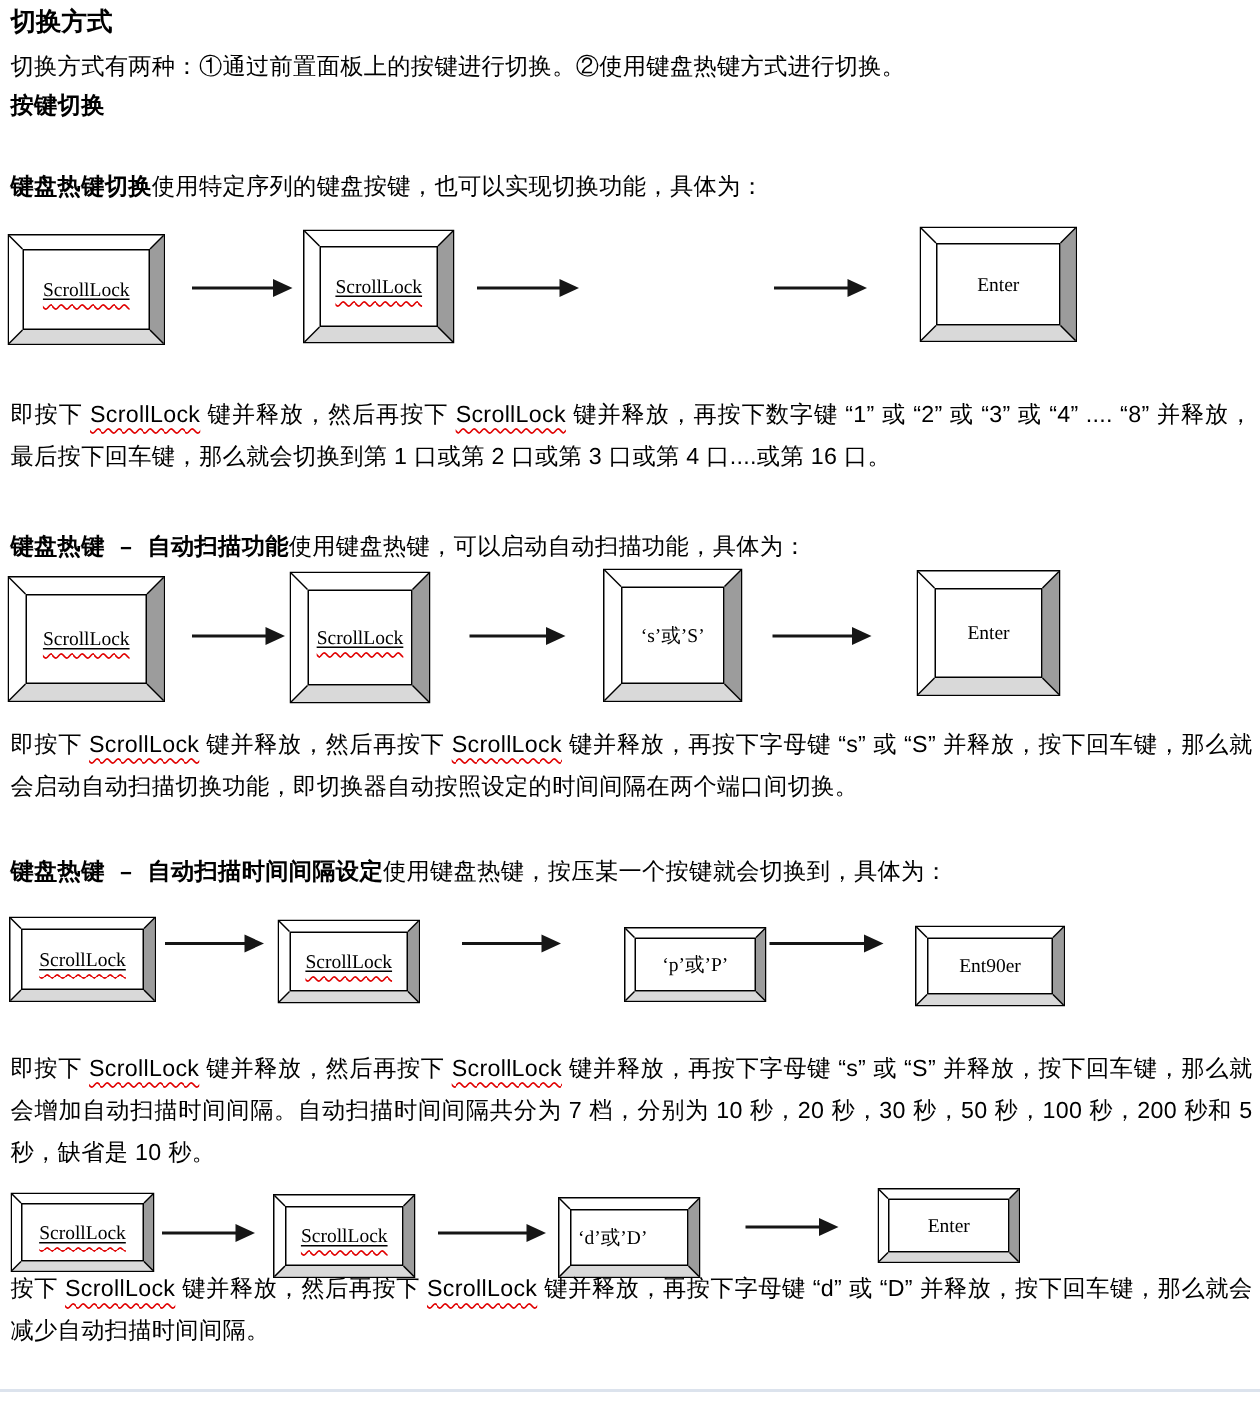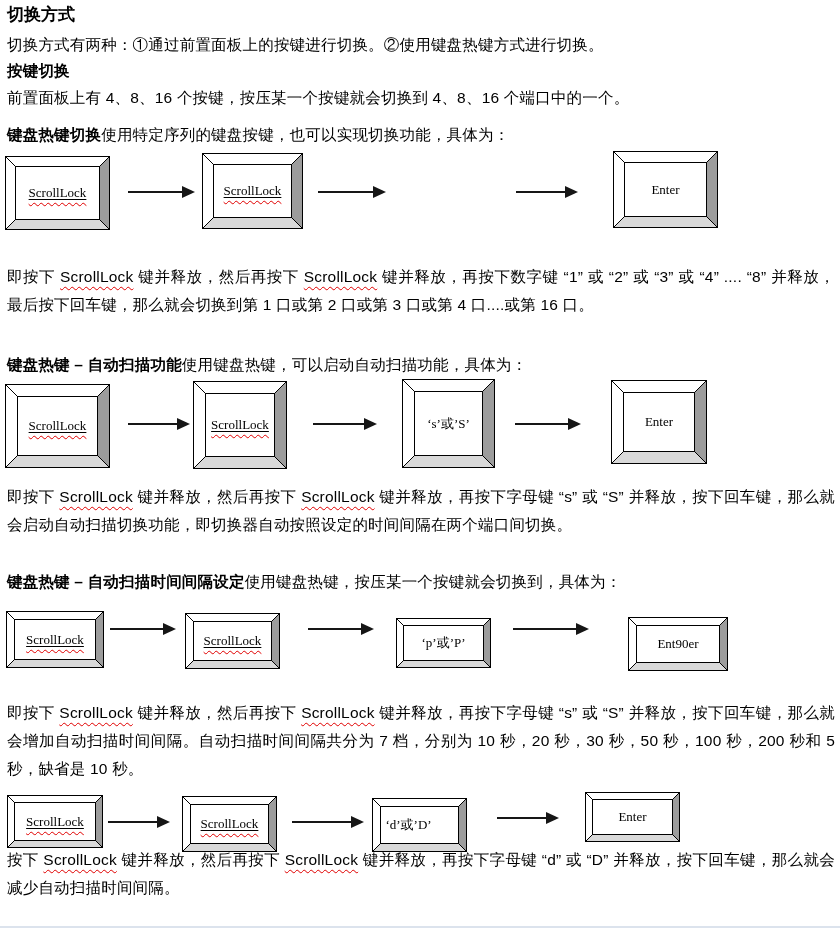--- a/index.html
+++ b/index.html
@@ -3,21 +3,21 @@
 <meta charset="utf-8">
 <style>
   html,body{margin:0;padding:0;background:#fff;}
   #doc{
     position:relative;width:840px;height:944px;background:#ffffff;overflow:hidden;
     font-family:"Liberation Sans",sans-serif;color:#000;
   }
   .tblock{position:absolute;left:7px;width:828px;}
   .para{font-size:15.5px;line-height:28px;text-align:justify;letter-spacing:0.2px;}
   .h1{font-size:17px;font-weight:bold;line-height:22px;}
-  .hb{font-weight:bold;}
+  .hb{font-weight:bold;font-family:Liberation Mono, monospace;}
   
   .wavy{
     text-decoration-line:underline;
     text-decoration-style:wavy;
     text-decoration-color:#e00000;
     text-decoration-thickness:1px;
     text-underline-offset:4px;
     text-decoration-skip-ink:none;
   }
   
@@ -46,23 +46,22 @@
 <body>
 
 <div id="doc">
 
   <div class="tblock h1" style="top:4px">切换方式</div>
 
   <div class="tblock para" style="top:31px">切换方式有两种：①通过前置面板上的按键进行切换。②使用键盘热键方式进行切换。</div>
 
   <div class="tblock para hb" style="top:57px">按键切换</div>
 
-  <div class="tblock para" style="top:84px">前置面板上有 4、8、16 个按键，按压某一个按键就会切换到 4、8、16 个端口中的一个。</div>
-
-  <div class="tblock para" style="top:121px"><b class="hb">键盘热键切换</b><span>使用特定序列的键盘按键，也可以实现切换功能，具体为：</span></div>
+
+  <div class="tblock para" style="top:111px"><b class="hb">键盘热键切换</b><span>使用特定序列的键盘按键，也可以实现切换功能，具体为：</span></div>
 
   <div class="diagram" style="top:150px;height:82px">
     <div class="key" style="left:5px;top:6px;width:105px;height:74px">
         <svg width="105" height="74">
           <rect x="0.5" y="0.5" width="104" height="73" fill="#ffffff" stroke="#000000"></rect>
           <polygon points="1,73 10,64 95,64 104,73" fill="#d9d9d9"></polygon>
           <polygon points="104,1 95,10 95,64 104,73" fill="#9c9c9c"></polygon>
           <rect x="10.5" y="10.5" width="84" height="53" fill="#ffffff" stroke="#000000"></rect>
           <line x1="1" y1="1" x2="10" y2="10" stroke="#000000"></line>
           <line x1="104" y1="1" x2="95" y2="10" stroke="#000000"></line>
@@ -232,40 +231,40 @@
           <line x1="94" y1="55" x2="87" y2="48" stroke="#000000"></line>
         </svg>
       <div class="key-label">
           <span class="wavy"><span class="ul-solid">ScrollLock</span></span>
         </div>
     </div>
     <div class="arrow" style="left:308px;top:13px;width:66px">
         <span class="shaft"></span>
         <span class="head"></span>
       </div>
-    <div class="key" style="left:396px;top:8px;width:95px;height:50px">
+    <div class="key" style="left:416px;top:8px;width:95px;height:50px">
         <svg width="95" height="50">
           <rect x="0.5" y="0.5" width="94" height="49" fill="#ffffff" stroke="#000000"></rect>
           <polygon points="1,49 7,43 88,43 94,49" fill="#d9d9d9"></polygon>
           <polygon points="94,1 88,7 88,43 94,49" fill="#9c9c9c"></polygon>
           <rect x="7.5" y="7.5" width="80" height="35" fill="#ffffff" stroke="#000000"></rect>
           <line x1="1" y1="1" x2="7" y2="7" stroke="#000000"></line>
           <line x1="94" y1="1" x2="88" y2="7" stroke="#000000"></line>
           <line x1="1" y1="49" x2="7" y2="43" stroke="#000000"></line>
           <line x1="94" y1="49" x2="88" y2="43" stroke="#000000"></line>
         </svg>
       <div class="key-label">
           <span>‘p’或’P’</span>
         </div>
     </div>
     <div class="arrow" style="left:513px;top:13px;width:76px">
         <span class="shaft"></span>
         <span class="head"></span>
       </div>
-    <div class="key" style="left:628px;top:7px;width:100px;height:54px">
+    <div class="key" style="left:610px;top:7px;width:100px;height:54px">
         <svg width="100" height="54">
           <rect x="0.5" y="0.5" width="99" height="53" fill="#ffffff" stroke="#000000"></rect>
           <polygon points="1,53 8,46 92,46 99,53" fill="#d9d9d9"></polygon>
           <polygon points="99,1 92,8 92,46 99,53" fill="#9c9c9c"></polygon>
           <rect x="8.5" y="8.5" width="83" height="37" fill="#ffffff" stroke="#000000"></rect>
           <line x1="1" y1="1" x2="8" y2="8" stroke="#000000"></line>
           <line x1="99" y1="1" x2="92" y2="8" stroke="#000000"></line>
           <line x1="1" y1="53" x2="8" y2="46" stroke="#000000"></line>
           <line x1="99" y1="53" x2="92" y2="46" stroke="#000000"></line>
         </svg>

